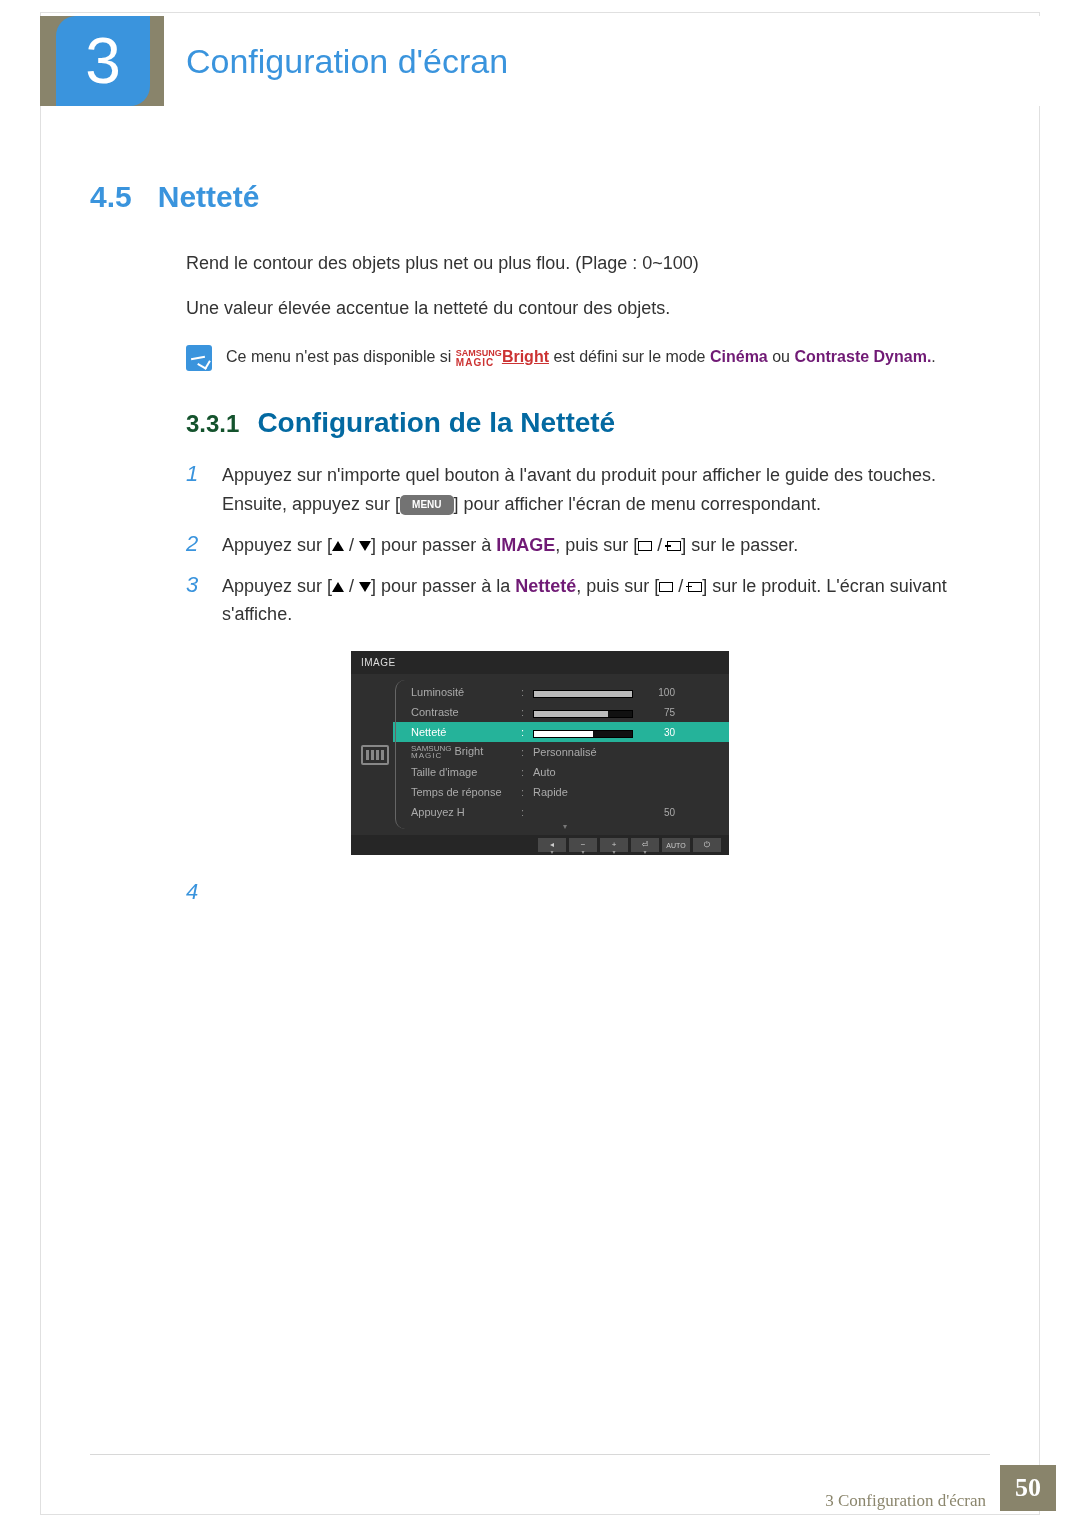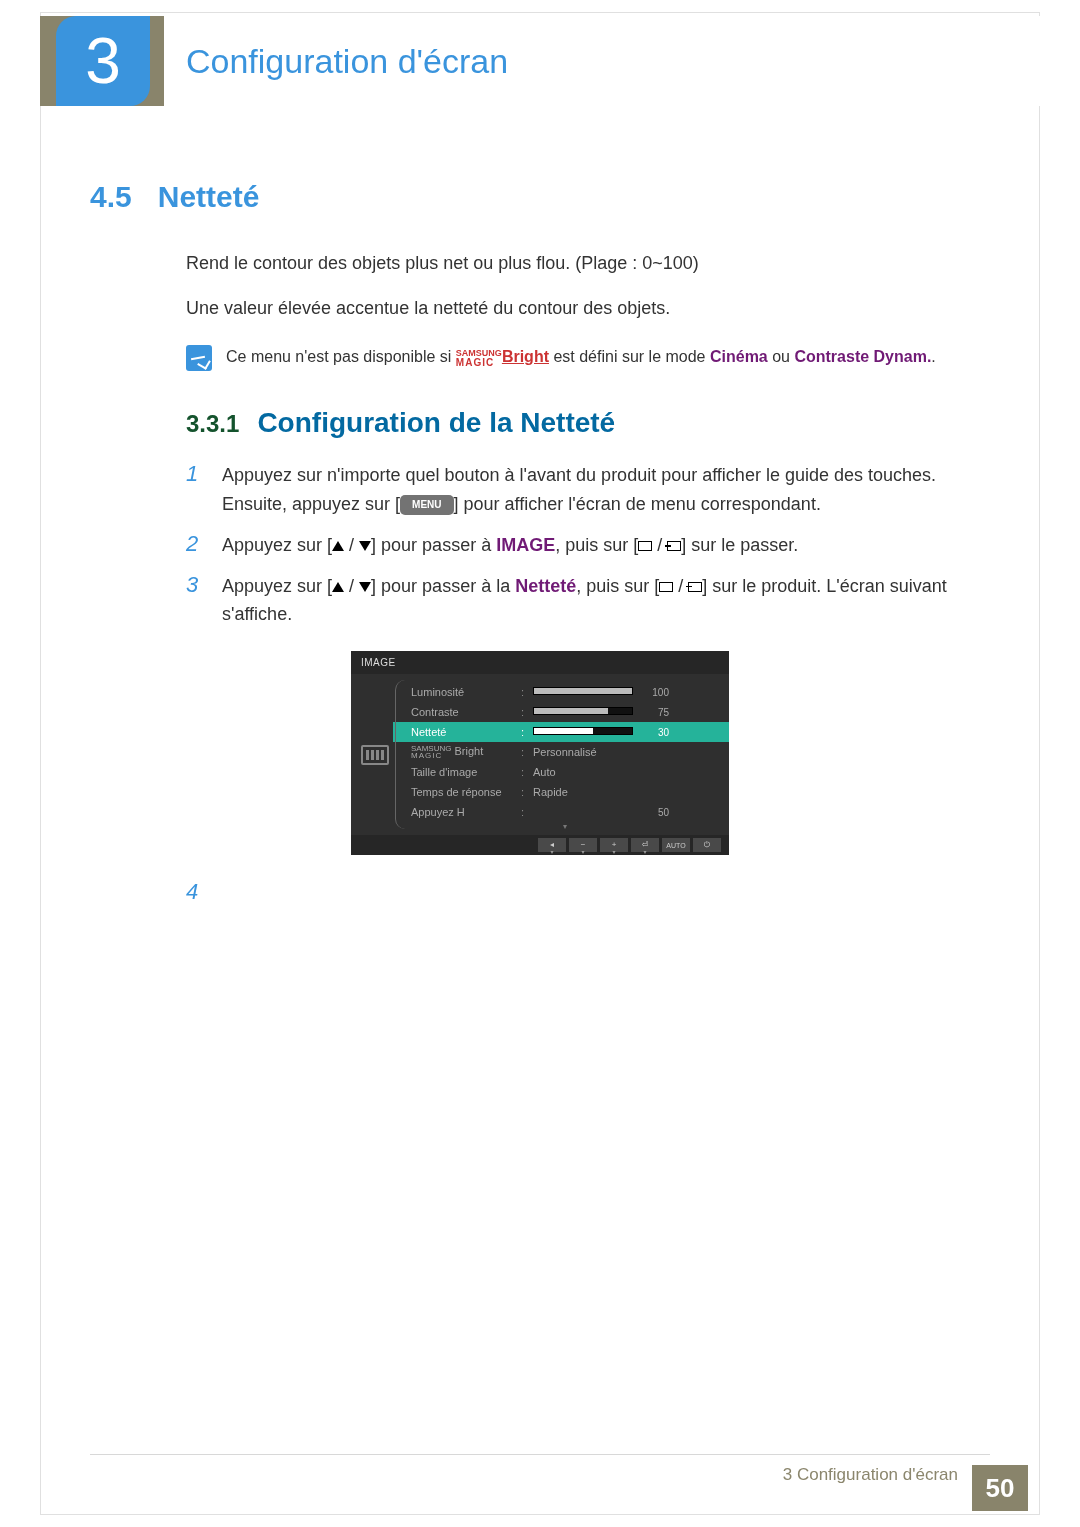--- a/index.html
+++ b/index.html
@@ -50,36 +50,36 @@
   .osd-header { background: #262626; padding: 6px 10px; font-size: 10px; color: #ddd; letter-spacing: 0.5px; }
   .osd-body { display: flex; }
   .osd-left { width: 48px; display: flex; align-items: center; justify-content: center; }
   .osd-left-icon { width: 28px; height: 20px; border: 2px solid #888; border-radius: 2px; position: relative; }
   .osd-left-icon::after { content: ""; position: absolute; top: 3px; bottom: 3px; left: 3px; width: 3px; background: #888; box-shadow: 5px 0 0 #888, 10px 0 0 #888, 15px 0 0 #888; }
   .osd-rows { flex: 1; padding: 8px 10px 4px 2px; position: relative; }
   .osd-curve { position: absolute; left: -4px; top: 6px; bottom: 6px; width: 10px; border-left: 1px solid #666; border-radius: 40px 0 0 40px; }
   .osd-row { display: flex; align-items: center; height: 20px; padding-left: 10px; }
   .osd-label { width: 110px; }
   .osd-colon { width: 12px; color: #888; }
-  .osd-val { flex: 1; display: flex; align-items: flex-start; gap: 8px; }
+  .osd-val { flex: 1; display: flex; align-items: flex-end; gap: 14px; }
   .osd-bar { height: 8px; background: #111; width: 100px; position: relative; border: 1px solid #000; }
   .osd-bar-fill { position: absolute; left: 0; top: 0; bottom: 0; background: #bbb; }
   .osd-row.sel { background: #25b39a; color: #fff; margin-left: -8px; padding-left: 18px; margin-right: -10px; padding-right: 10px; }
   .osd-row.sel .osd-bar-fill { background: #fff; }
   .osd-num { width: 28px; text-align: right; font-size: 10px; }
   .osd-green { color: #25b39a; }
   .osd-sm { font-size: 8px; line-height: 1; }
   .osd-footer { background: #262626; display: flex; justify-content: flex-end; padding: 3px 8px; gap: 3px; }
   .osd-fbtn { width: 28px; height: 14px; background: #494949; display: flex; flex-direction: column; align-items: center; justify-content: center; font-size: 8px; color: #ccc; position: relative; }
   .osd-fbtn .sym { line-height: 1; }
   .osd-fbtn .bt { position: absolute; bottom: -3px; font-size: 6px; color: #999; }
 
   
   .footer-line { position: absolute; left: 90px; right: 90px; bottom: 72px; height: 1px; background: #d8d8d8; }
-  .footer { position: absolute; right: 52px; bottom: 16px; height: 46px; display: flex; align-items: flex-start; }
+  .footer { position: absolute; right: 24px; bottom: 16px; height: 46px; display: flex; align-items: flex-end; font-family: Liberation Serif, serif; }
   .footer-text { font-size: 17px; color: #8b866d; margin-right: 14px; }
   .page-num { width: 56px; height: 46px; background: #89846b; color: #fff; display: flex; align-items: center; justify-content: center; font-size: 26px; font-weight: 700; }
 </style>
 </head>
 <body>
 
 <div class="page-border"></div>
 
 <div class="banner">
   <div class="banner-white">

